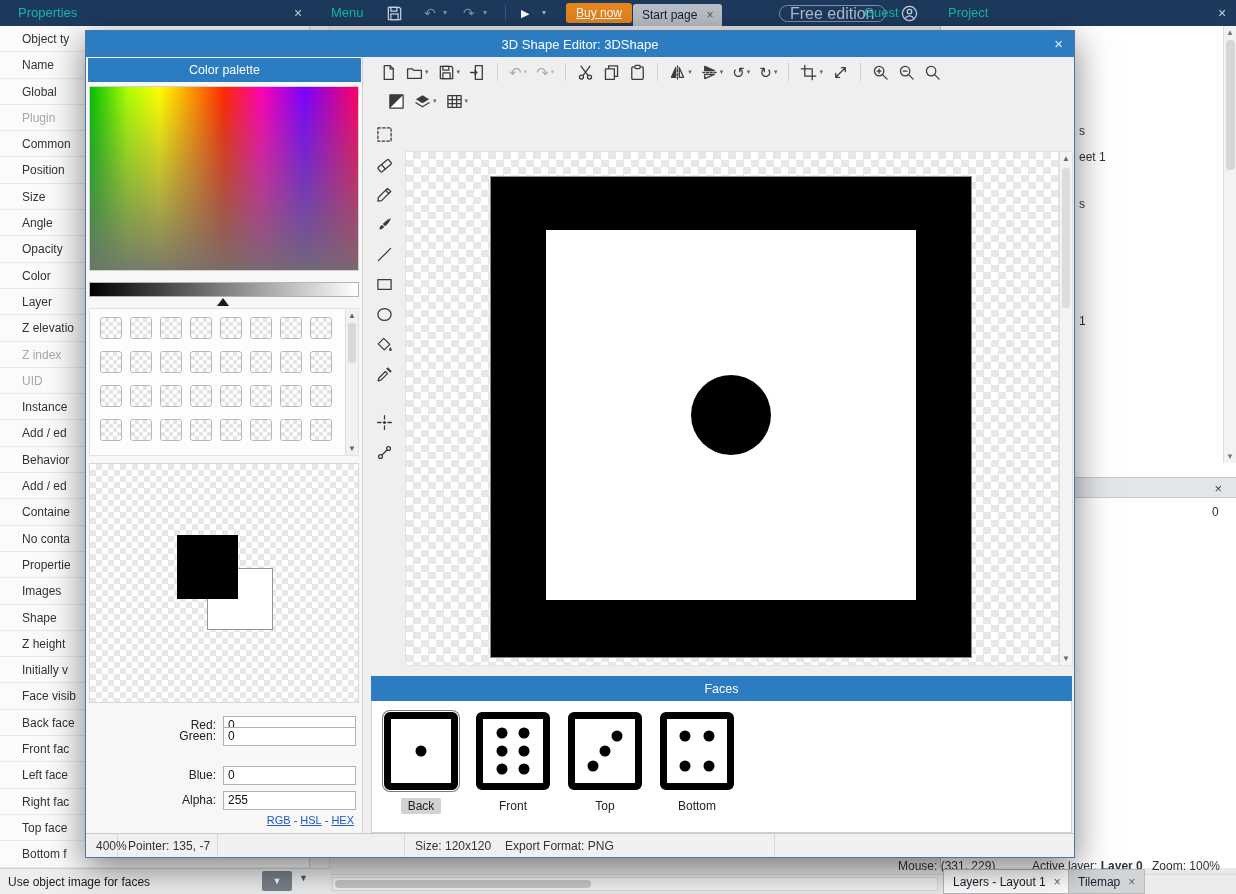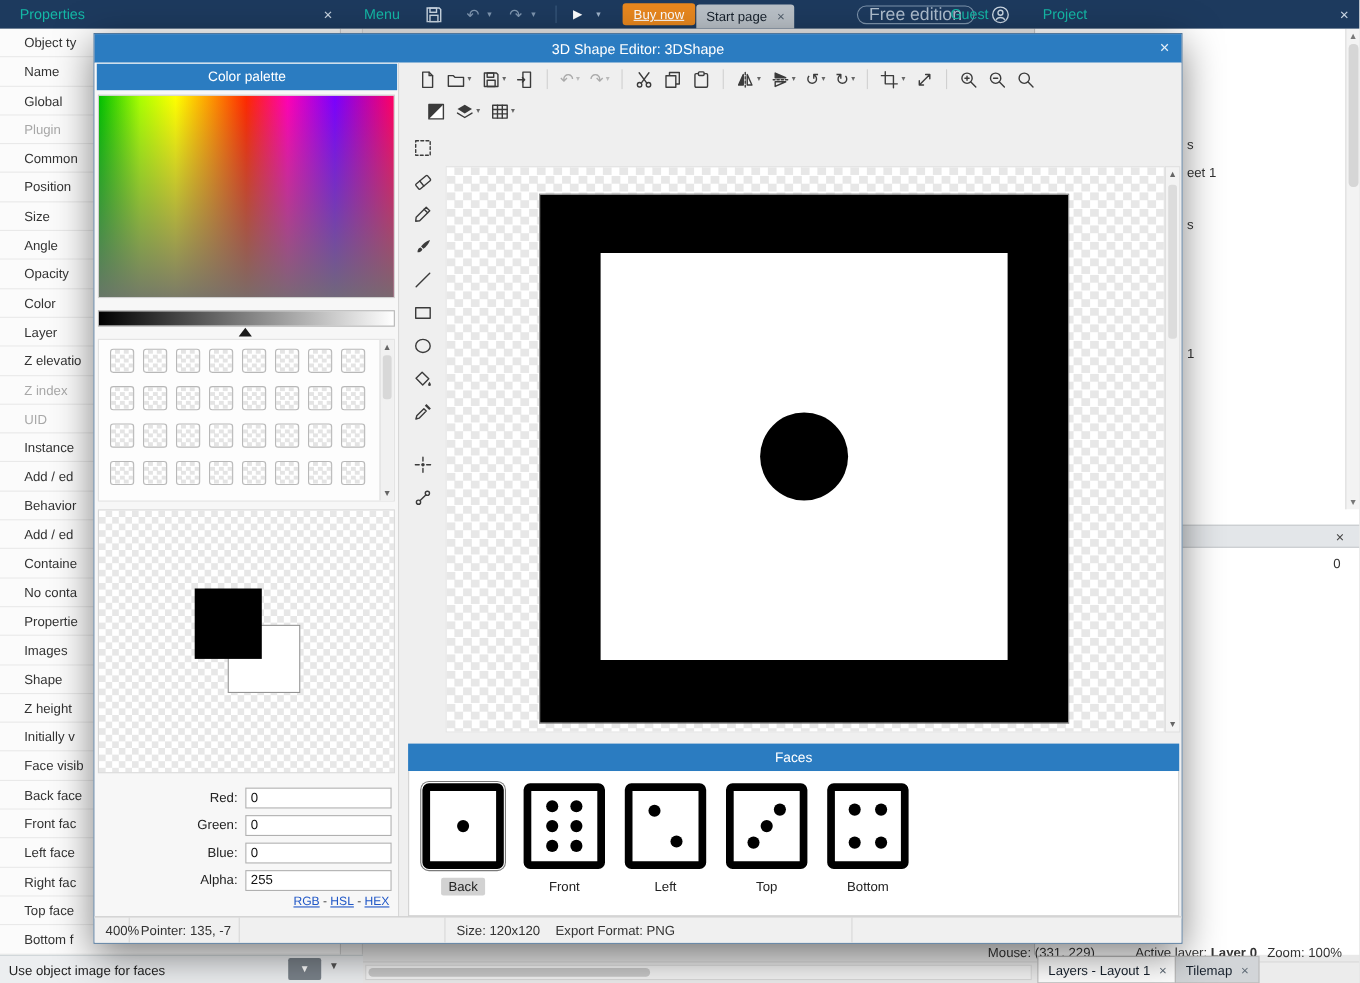--- a/index.html
+++ b/index.html
@@ -281,21 +281,21 @@
         <div class="down">▼</div>
       </div>
       <div id="preview" class="checker">
         <div id="sq-white"></div>
         <div id="sq-black"></div>
       </div>
       <div class="crow" style="top:658px">
         <label>Red:</label>
         <input class="cfield" value="0" style="">
       </div>
-      <div class="crow" style="top:683px">
+      <div class="crow" style="top:669px">
         <label>Green:</label>
         <input class="cfield" value="0" style="">
       </div>
       <div class="crow" style="top:708px">
         <label>Blue:</label>
         <input class="cfield" value="0" style="">
       </div>
       <div class="crow" style="top:733px">
         <label>Alpha:</label>
         <input class="cfield" value="255" style="">
@@ -594,27 +594,20 @@
               <div class="pip" style="left: 31%; top: 50%;"></div>
               <div class="pip" style="left: 31%; top: 78%;"></div>
               <div class="pip" style="left: 69%; top: 22%;"></div>
               <div class="pip" style="left: 69%; top: 50%;"></div>
               <div class="pip" style="left: 69%; top: 78%;"></div>
             </div>
             <div class="face-label">Front</div>
           </div>
           <div class="face-item">
             <div class="face-box">
-              <div class="pip" style="left: 33%; top: 28%;"></div>
-              <div class="pip" style="left: 67%; top: 72%;"></div>
-            </div>
-            <div class="face-label">Left</div>
-          </div>
-          <div class="face-item">
-            <div class="face-box">
               <div class="pip" style="left: 70%; top: 26%;"></div>
               <div class="pip" style="left: 50%; top: 50%;"></div>
               <div class="pip" style="left: 30%; top: 74%;"></div>
             </div>
             <div class="face-label">Top</div>
           </div>
           <div class="face-item">
             <div class="face-box">
               <div class="pip" style="left: 30%; top: 26%;"></div>
               <div class="pip" style="left: 70%; top: 26%;"></div>

